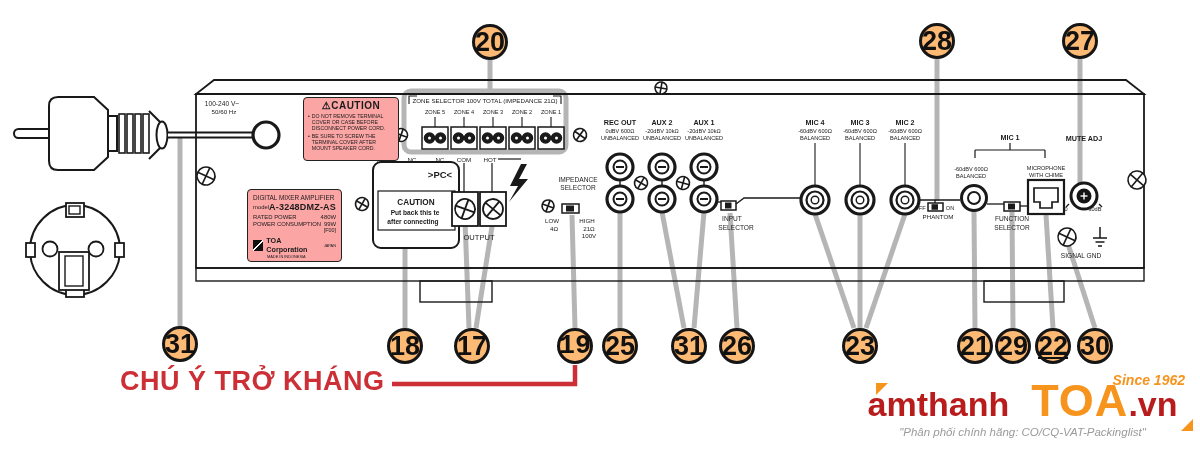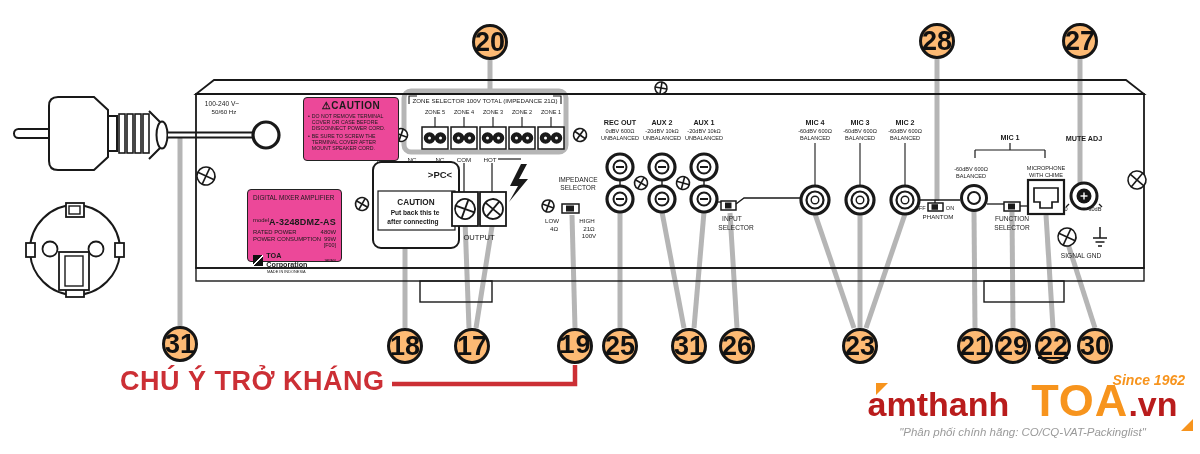--- a/index.html
+++ b/index.html
@@ -7,30 +7,30 @@
          font-family:"Liberation Sans",sans-serif;}
   #stage svg{position:absolute;left:0;top:0;}
   svg text{font-family:"Liberation Sans",sans-serif;fill:#1b1b1b;text-anchor:middle;}
   .t52{font-size:5.6px;} .t6{font-size:6.2px;} .t65{font-size:6.6px;}
   .t72{font-size:7.2px;font-weight:bold;} .t75{font-size:7.6px;}
   .t8b{font-size:8.2px;font-weight:bold;} .t9b{font-size:9.5px;font-weight:bold;}
   .callout{position:absolute;width:36px;height:36px;box-sizing:border-box;border:3px solid #151515;
            border-radius:50%;background:#fdba74;display:flex;align-items:center;justify-content:center;
            font-size:27px;font-weight:bold;color:#111;}
   .infobox{position:absolute;box-sizing:border-box;border:1.6px solid #222;border-radius:4px;
-           background:#ec4899;color:#1b1b1b;}
+           background:#fca5a5;color:#1b1b1b;}
   
   .caution{left:303px;top:97px;width:96px;height:64px;padding:2px 4px;}
   .caution .cb-title{text-align:center;font-weight:bold;font-size:10px;letter-spacing:.5px;}
   .cb-item{font-size:5.2px;line-height:6px;margin-top:2px;display:flex;}
   .cb-item::before{content:"•";margin-right:2px;}
   
   .model{left:247px;top:189px;width:95px;height:73px;padding:4px 5px;}
   .m-title{font-size:6.4px;}
-  .m-model{display:flex;align-items:flex-start;justify-content:space-between;margin-top:16px;}
+  .m-model{display:flex;align-items:center;justify-content:space-between;margin-top:1px;}
   .m-key{font-size:5.9px;} .m-val{font-size:9px;font-weight:bold;letter-spacing:.2px;}
   .m-row{display:flex;justify-content:space-between;font-size:5.9px;margin-top:1.5px;}
   .m-note{text-align:right;font-size:5.4px;}
   .m-brandrow{display:flex;align-items:center;margin-top:3px;gap:3px;}
   .m-logo{width:11px;height:11px;background:linear-gradient(135deg,#111 44%,#fff 44%,#fff 56%,#111 56%);}
   .m-brand{font-size:7.2px;font-weight:bold;} .m-region{font-size:3.9px;}
   .m-made{font-size:3.9px;margin-left:14px;}
   
   .annotation{position:absolute;left:120px;top:366px;font-size:27px;font-weight:bold;
               color:#cc2f35;letter-spacing:.5px;white-space:nowrap;}

